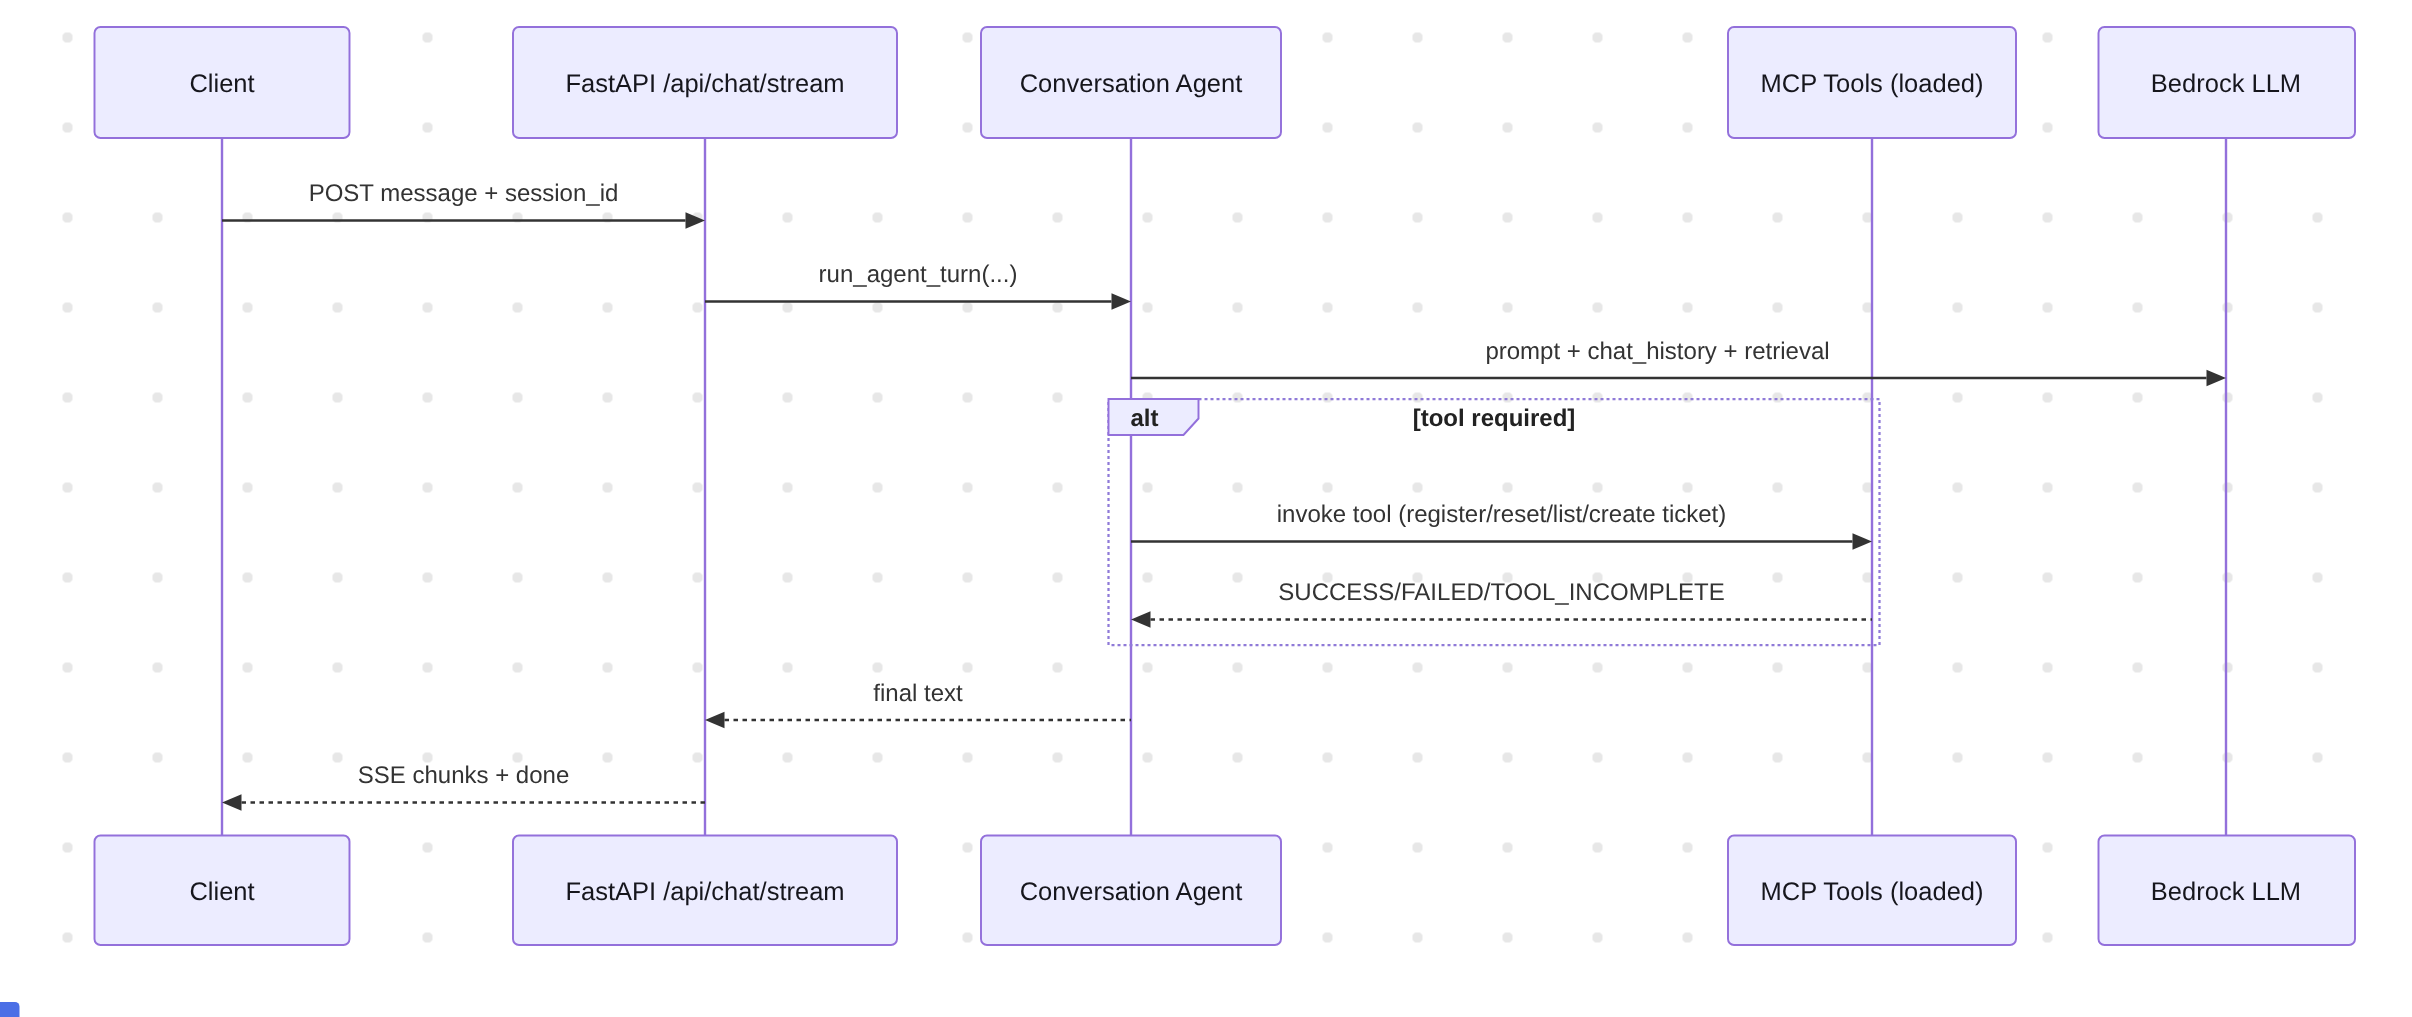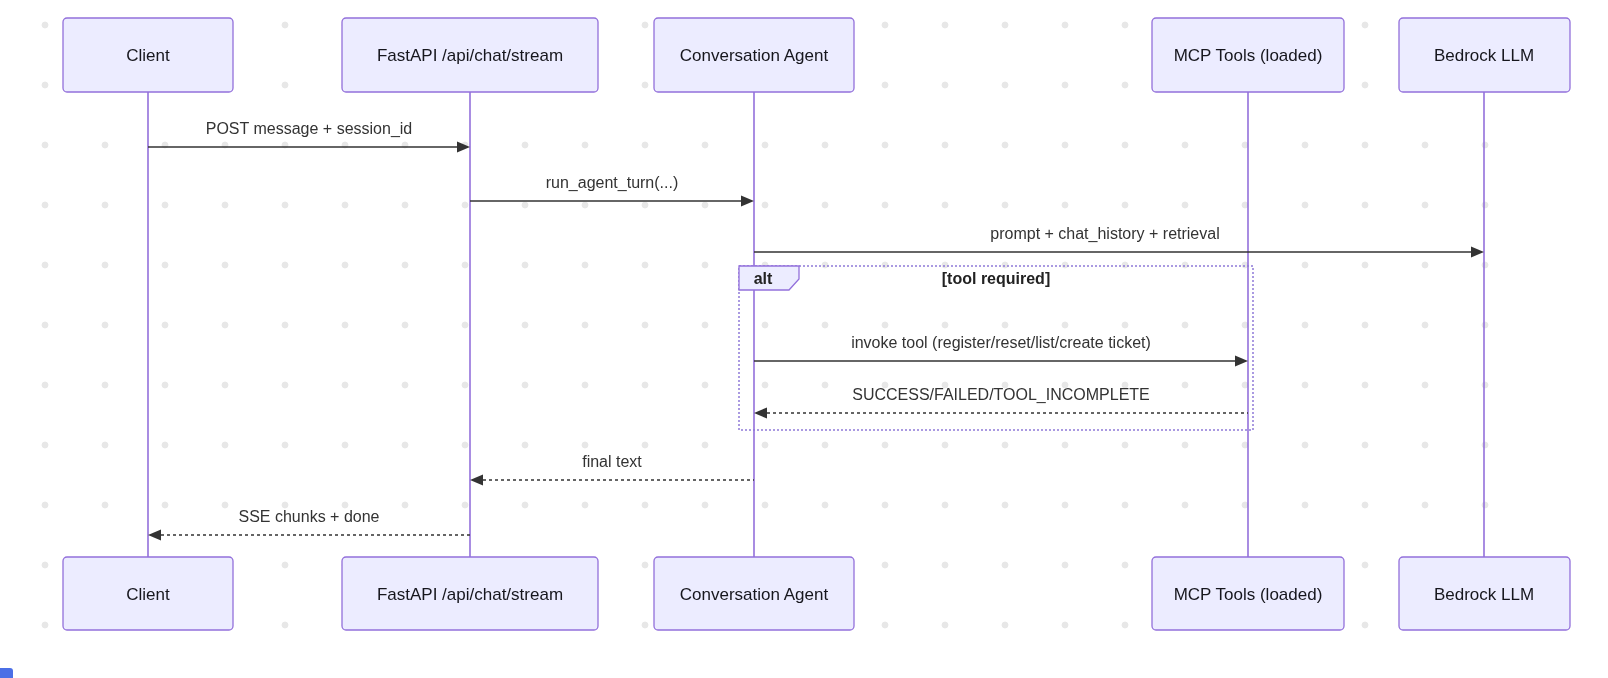--- a/index.html
+++ b/index.html
@@ -11,20 +11,21 @@
     font-family: "Liberation Sans", "DejaVu Sans", sans-serif;
   }
   .canvas {
     position: relative;
     width: 1536px;
     height: 678px;
     background-color: #ffffff;
     background-image: radial-gradient(circle, #e7e7e7 3.4px, transparent 3.6px);
     background-size: 60px 60px;
     background-position: 15px -5px;
+    padding-left: 32px;
   }
   svg { position: absolute; left: 0; top: 0; }
 
   .actor-box {
     fill: #ECECFF;
     stroke: #9370DB;
     stroke-width: 1.3;
   }
   .actor-label {
     font-size: 17px;

